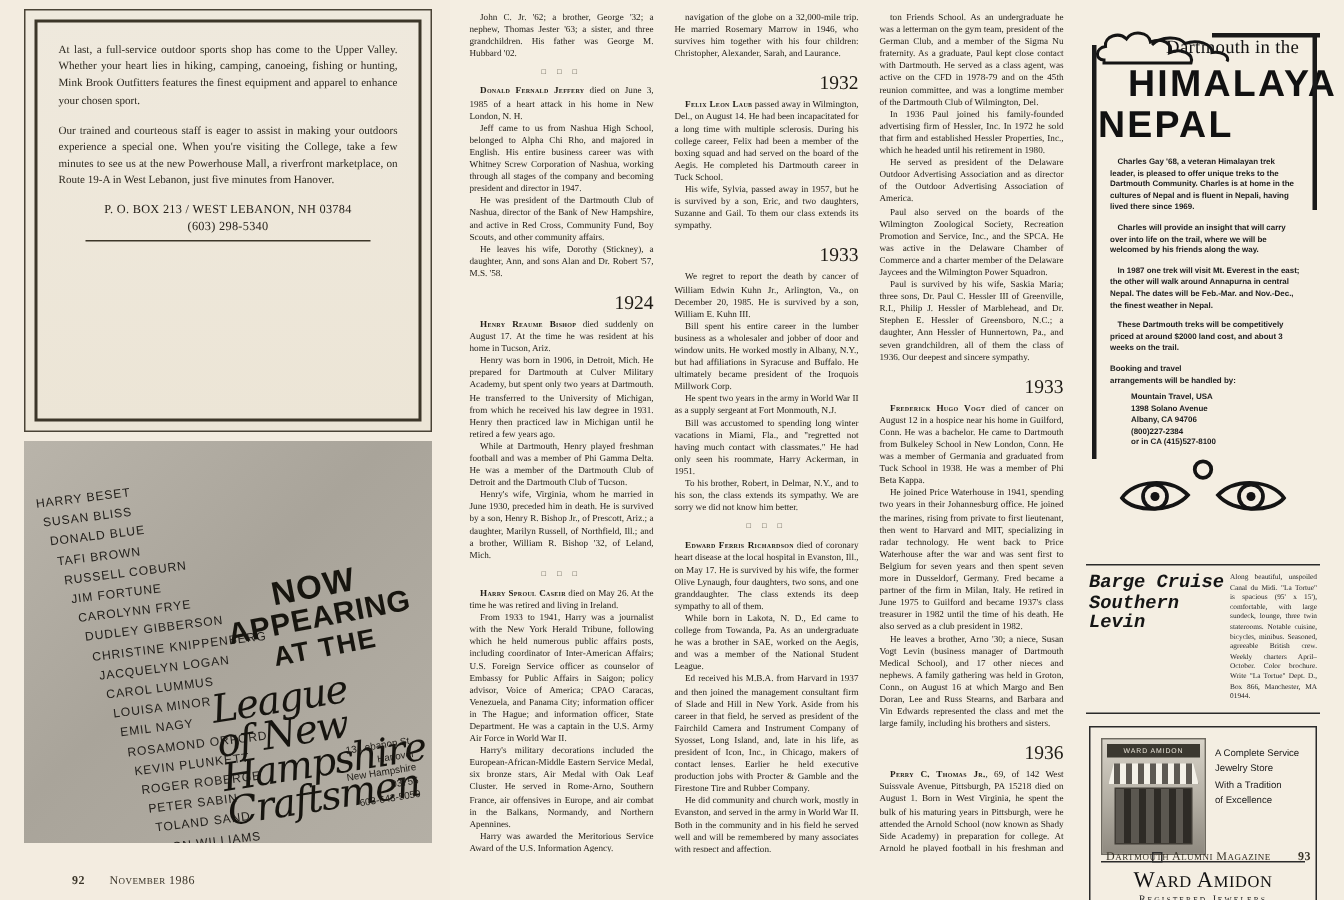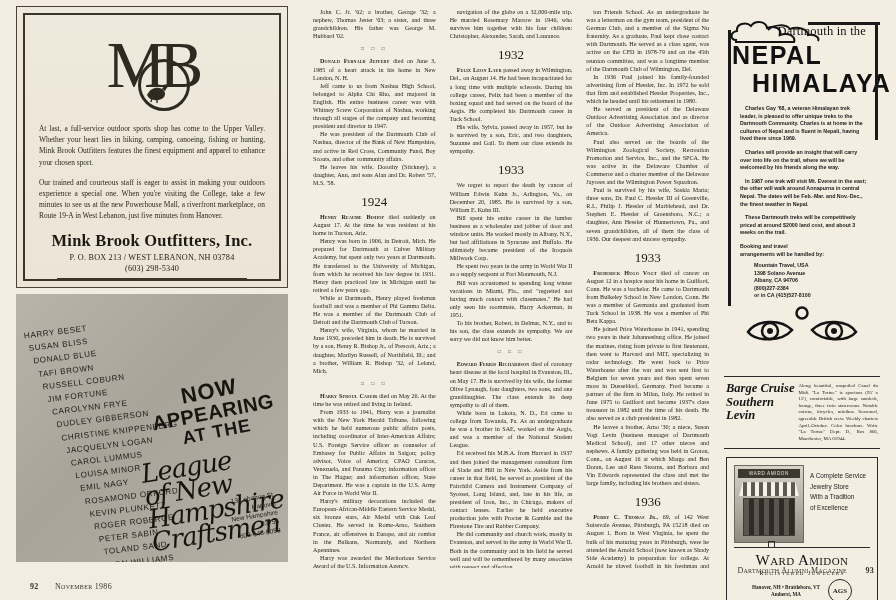--- a/index.html
+++ b/index.html
@@ -141,21 +141,21 @@
     position:absolute;
     right: 10px; bottom: 24px;
     transform: rotate(-9deg);
     text-align:right;
     font-family: "Liberation Sans", sans-serif;
     font-size: 6.6px;
     color:#1e1b16;
     line-height: 9px;
   }
   .folio-left {
-    position:absolute; left: 30px; bottom: 9px;
+    position:absolute; left: 48px; bottom: 9px;
     font-size: 8px; color:#3a3529;
     letter-spacing:.3px;
   }
   .folio-left .num { margin-right: 14px; font-weight:600; }
   .sc { font-variant: small-caps; }
 
   
   .right-page {
     width: 596px; height: 600px;
     padding: 8px 8px 0 6px;
@@ -170,21 +170,21 @@
     font-size: 6.1px;
     line-height: 8.1px;
     color: #24211a;
     text-align: justify;
     position: relative;
     height: 560px;
     overflow: hidden;
   }
   .col p { margin: 0; text-indent: 7px; }
   .year {
-    text-align:center;
+    text-align:right;
     font-size: 13px;
     margin: 7px 0 4px;
     color:#1d1a14;
     line-height: 15px;
     font-family: "Liberation Serif", serif;
   }
   .dots {
     text-align:center;
     font-size: 5px;
     letter-spacing: 3px;
@@ -257,21 +257,21 @@
   
   .ad-barge {
     border-top: 1.5px solid #2a2a2a;
     border-bottom: 1.5px solid #2a2a2a;
     margin: 6px 4px 0 4px;
     padding: 5px 2px 6px;
     display: flex;
     gap: 4px;
   }
   .barge-title {
-    font-family: Liberation Serif, serif;
+    font-family: Liberation Mono, monospace;
     font-style: italic;
     font-weight: bold;
     font-size: 12.5px;
     line-height: 13.5px;
     color:#151515;
     white-space: nowrap;
   }
   .barge-copy {
     font-size: 4.9px;
     line-height: 6.6px;
@@ -358,36 +358,26 @@
 </head>
 <body>
 
 <div class="page">
 
   <div class="left-page">
 
     <div class="ad-minkbrook">
       <div class="inner">
 
-        <div class="mb-logo">
-          <div class="ring"></div>
-          <div class="mbtext">MB</div>
-          <svg class="critter" viewBox="0 0 26 22">
-            <path d="M3 14 C6 7, 13 5, 18 8 C21 10, 22 13, 20 16 C17 20, 9 20, 5 17 Z" fill="#2e2a22"></path>
-            <path d="M18 8 C20 4, 23 3, 25 5 C23 6, 22 8, 21 10 Z" fill="#2e2a22"></path>
-            <path d="M8 17 L7 21 M13 18 L13 22" stroke="#2e2a22" stroke-width="1.4" fill="none"></path>
-          </svg>
-        </div>
 
         <div class="mb-body">
           <p>At last, a full-service outdoor sports shop has come to the Upper Valley. Whether your heart lies in hiking, camping, canoeing, fishing or hunting, Mink Brook Outfitters features the finest equipment and apparel to enhance your chosen sport.</p>
           <p>Our trained and courteous staff is eager to assist in making your outdoors experience a special one. When you're visiting the College, take a few minutes to see us at the new Powerhouse Mall, a riverfront marketplace, on Route 19-A in West Lebanon, just five minutes from Hanover.</p>
         </div>
 
-        <div class="mb-name">Mink Brook Outfitters, Inc.</div>
         <div class="mb-addr">P. O. BOX 213 / WEST LEBANON, NH 03784</div>
         <div class="mb-phone">(603) 298-5340</div>
         <div class="mb-rule"></div>
 
       </div>
     </div>
 
     <div class="ad-craftsmen">
       <div class="craft-names">
           <div style="padding-left: 0px;">HARRY BESET</div>
@@ -500,22 +490,22 @@
         <div class="nepal-frame"></div>
 
         <div class="nepal-dart">
           <svg class="cloud" viewBox="0 0 96 32">
             <path d="M8 22 C2 22, 2 14, 9 13 C8 6, 18 3, 23 8 C27 2, 38 3, 39 10 C47 7, 54 11, 52 17 C60 14, 68 18, 66 24 L8 24 Z" fill="none" stroke="#141414" stroke-width="2"></path>
             <path d="M40 12 C46 6, 58 6, 62 11 C70 8, 80 11, 80 17 C86 16, 92 19, 90 23" fill="none" stroke="#141414" stroke-width="2"></path>
           </svg>
           <span>Dartmouth in the</span>
         </div>
 
+        <div class="nepal-word nepal-l2">HIMALAYA</div>
         <div class="nepal-word nepal-l1">NEPAL</div>
-        <div class="nepal-word nepal-l2">HIMALAYA</div>
 
         <div class="nepal-body">
           <p>Charles Gay '68, a veteran Himalayan trek leader, is pleased to offer unique treks to the Dartmouth Community. Charles is at home in the cultures of Nepal and is fluent in Nepali, having lived there since 1969.</p>
           <p>Charles will provide an insight that will carry over into life on the trail, where we will be welcomed by his friends along the way.</p>
           <p>In 1987 one trek will visit Mt. Everest in the east; the other will walk around Annapurna in central Nepal. The dates will be Feb.-Mar. and Nov.-Dec., the finest weather in Nepal.</p>
           <p>These Dartmouth treks will be competitively priced at around $2000 land cost, and about 3 weeks on the trail.</p>
         </div>
         <div class="nepal-book">
           <div>Booking and travel</div>
           <div>arrangements will be handled by:</div>

